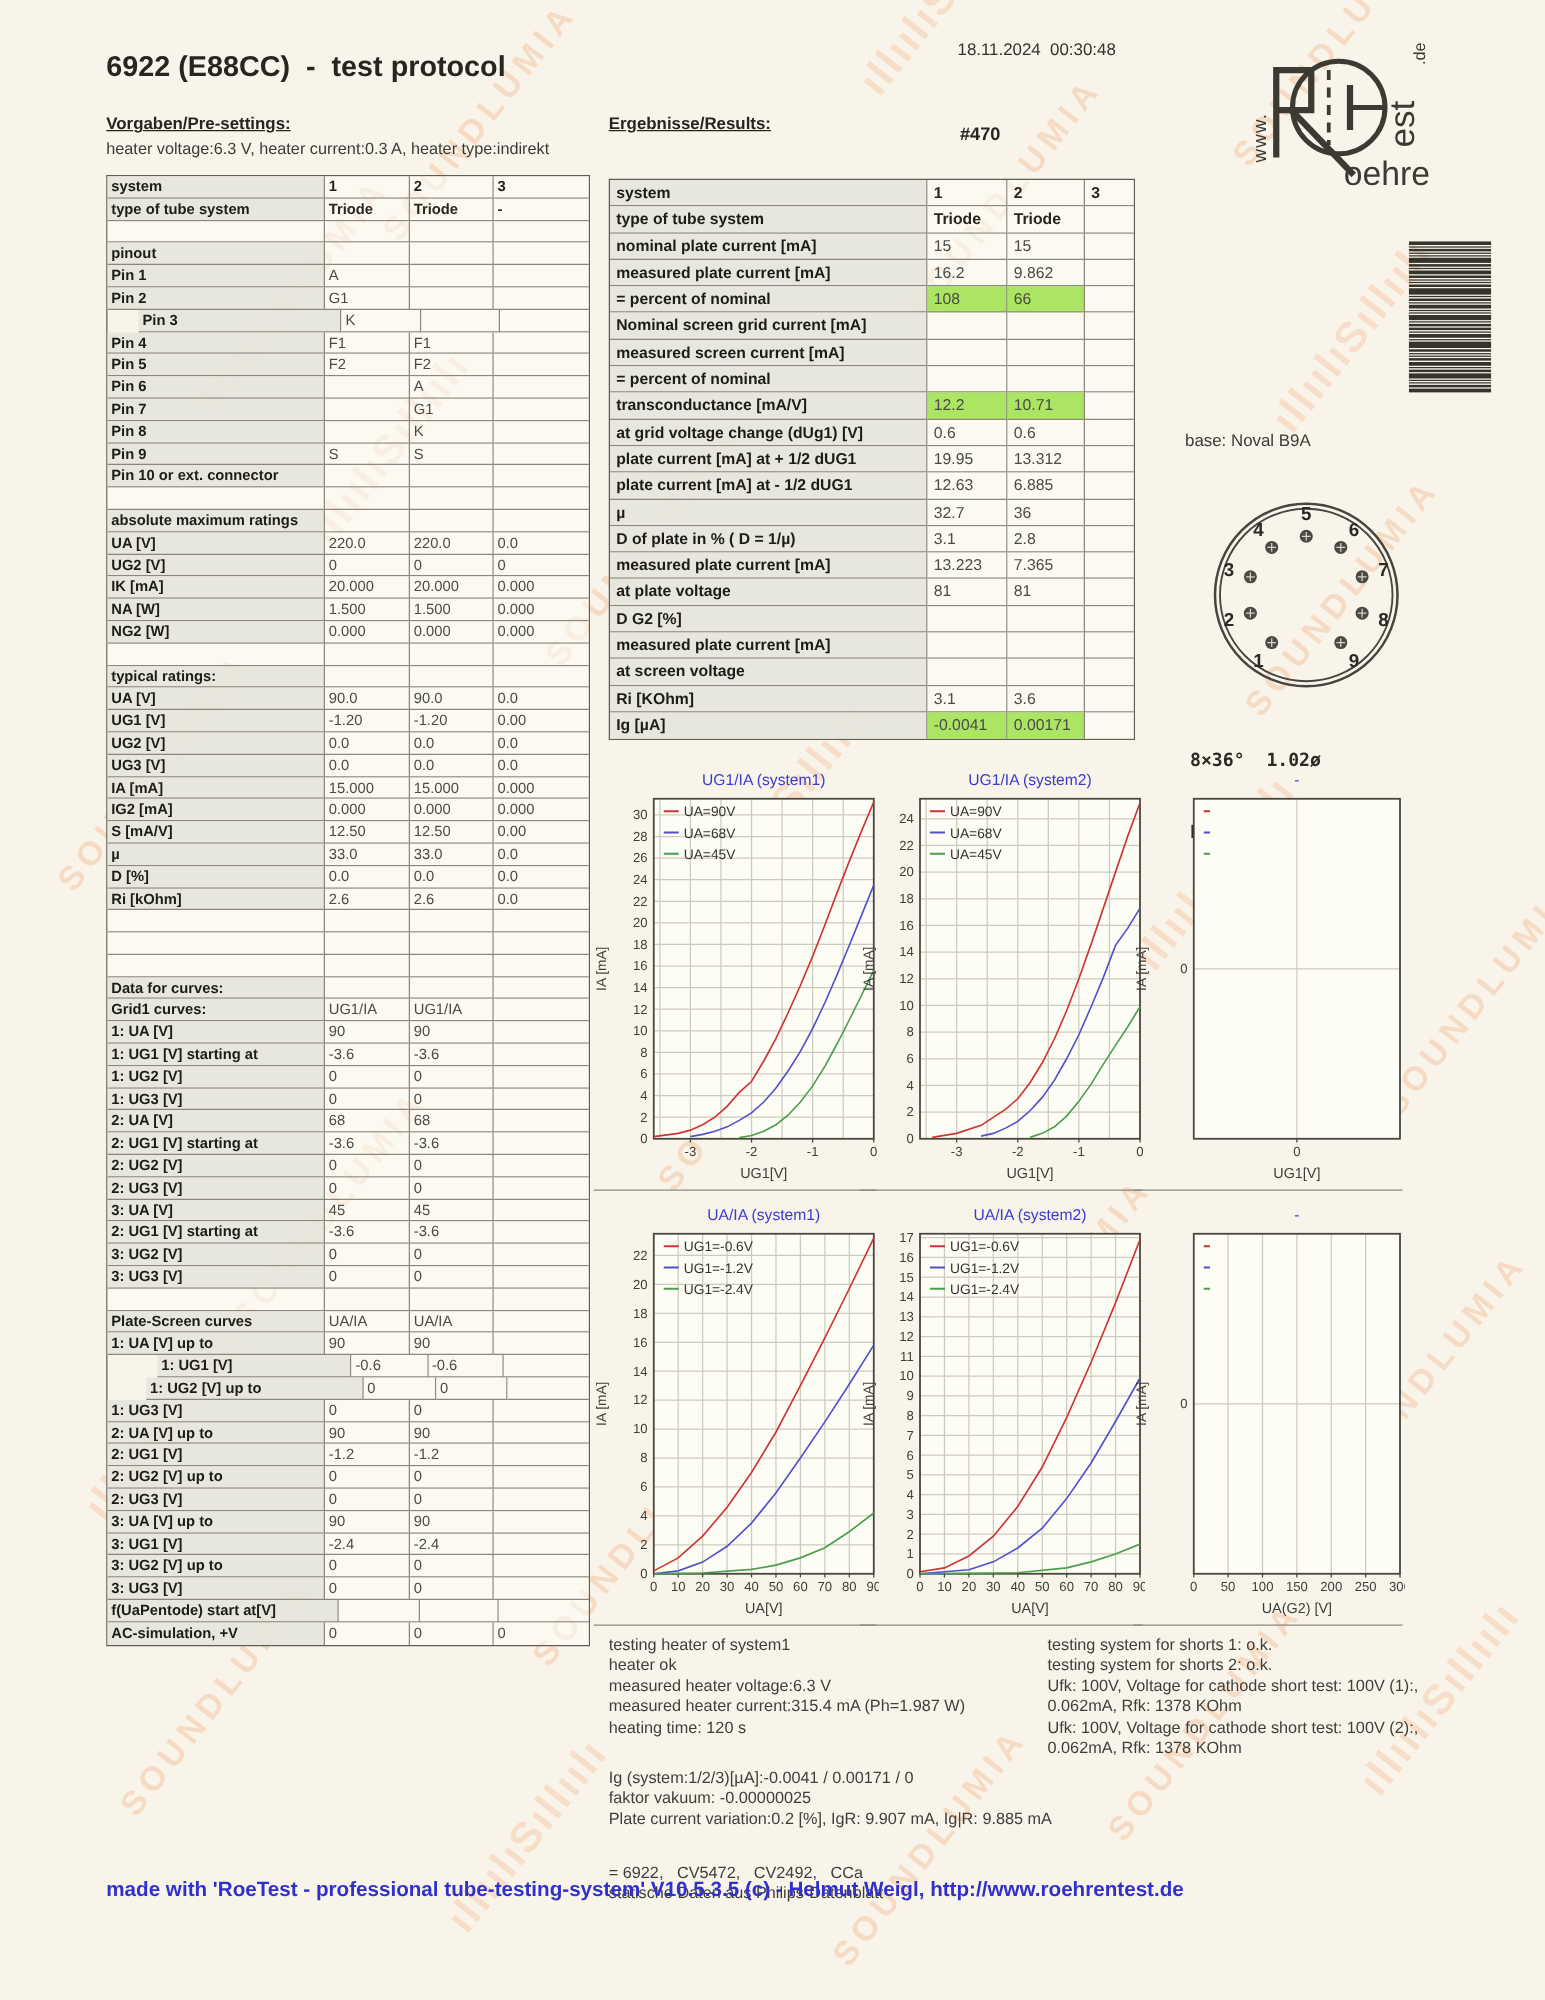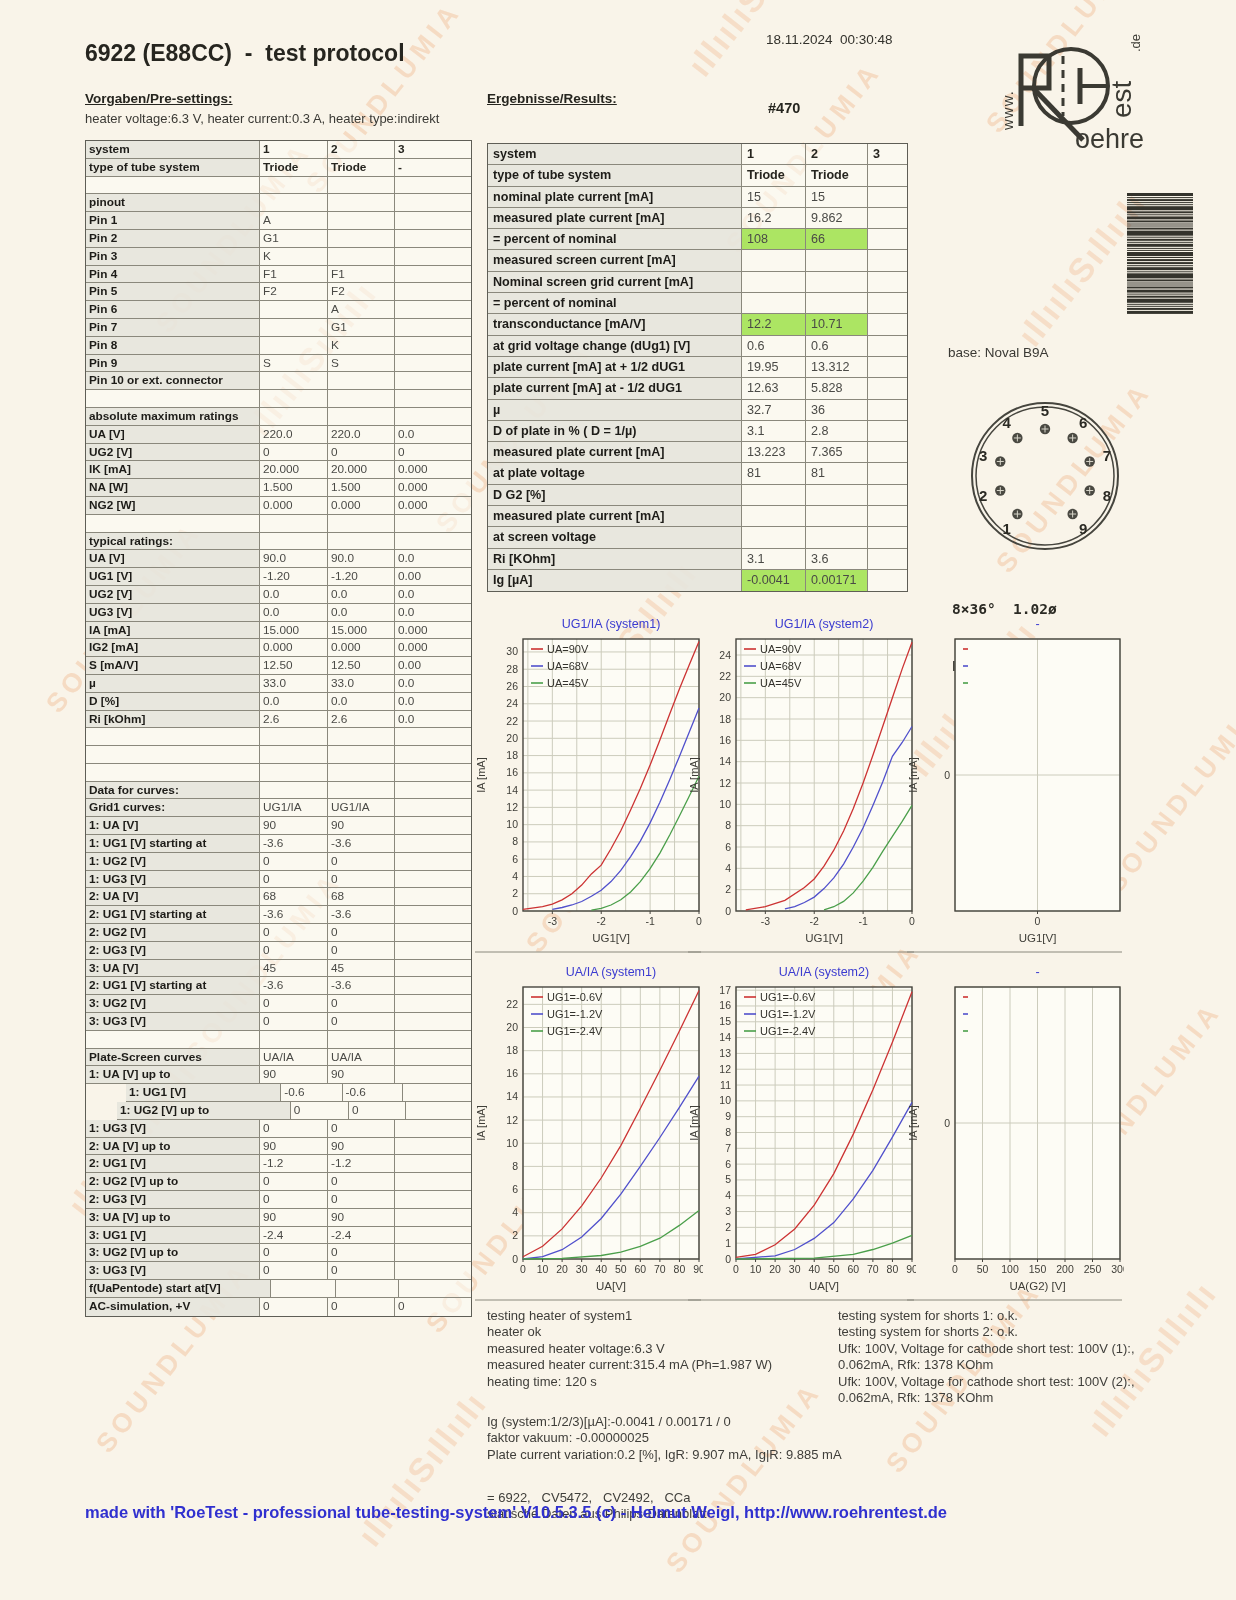--- a/index.html
+++ b/index.html
@@ -188,21 +188,21 @@
         <div class="td val" style="width: 67px;"></div>
         <div class="td val" style="width: 76px;"></div>
       </div>
       <div class="tr">
         <div class="td lbl" style="width: 174px;">Pin 2</div>
         <div class="td val" style="width: 68px;">G1</div>
         <div class="td val" style="width: 67px;"></div>
         <div class="td val" style="width: 76px;"></div>
       </div>
       <div class="tr">
-        <div class="td lbl" style="width: 174px;">Pin 3</div>
+        <div class="td lbl" style="width: 174px; margin-left: 25px;">Pin 3</div>
         <div class="td val" style="width: 68px;">K</div>
         <div class="td val" style="width: 67px;"></div>
         <div class="td val" style="width: 76px;"></div>
       </div>
       <div class="tr">
         <div class="td lbl" style="width: 174px;">Pin 4</div>
         <div class="td val" style="width: 68px;">F1</div>
         <div class="td val" style="width: 67px;">F1</div>
         <div class="td val" style="width: 76px;"></div>
       </div>
@@ -580,32 +580,32 @@
         <div class="td val" style="width: 62px;">9.862</div>
         <div class="td val" style="width: 39px;"></div>
       </div>
       <div class="tr">
         <div class="td lbl" style="width: 254px;">= percent of nominal</div>
         <div class="td val hl" style="width: 64px;">108</div>
         <div class="td val hl" style="width: 62px;">66</div>
         <div class="td val" style="width: 39px;"></div>
       </div>
       <div class="tr">
+        <div class="td lbl" style="width: 254px;">Nominal screen grid current [mA]</div>
+        <div class="td val" style="width: 64px;"></div>
+        <div class="td val" style="width: 62px;"></div>
+        <div class="td val" style="width: 39px;"></div>
+      </div>
+      <div class="tr">
         <div class="td lbl" style="width: 254px;">measured screen current [mA]</div>
         <div class="td val" style="width: 64px;"></div>
         <div class="td val" style="width: 62px;"></div>
         <div class="td val" style="width: 39px;"></div>
       </div>
       <div class="tr">
-        <div class="td lbl" style="width: 254px;">Nominal screen grid current [mA]</div>
-        <div class="td val" style="width: 64px;"></div>
-        <div class="td val" style="width: 62px;"></div>
-        <div class="td val" style="width: 39px;"></div>
-      </div>
-      <div class="tr">
         <div class="td lbl" style="width: 254px;">= percent of nominal</div>
         <div class="td val" style="width: 64px;"></div>
         <div class="td val" style="width: 62px;"></div>
         <div class="td val" style="width: 39px;"></div>
       </div>
       <div class="tr">
         <div class="td lbl" style="width: 254px;">transconductance [mA/V]</div>
         <div class="td val hl" style="width: 64px;">12.2</div>
         <div class="td val hl" style="width: 62px;">10.71</div>
         <div class="td val" style="width: 39px;"></div>
@@ -618,21 +618,21 @@
       </div>
       <div class="tr">
         <div class="td lbl" style="width: 254px;">plate current [mA] at + 1/2 dUG1</div>
         <div class="td val" style="width: 64px;">19.95</div>
         <div class="td val" style="width: 62px;">13.312</div>
         <div class="td val" style="width: 39px;"></div>
       </div>
       <div class="tr">
         <div class="td lbl" style="width: 254px;">plate current [mA] at - 1/2 dUG1</div>
         <div class="td val" style="width: 64px;">12.63</div>
-        <div class="td val" style="width: 62px;">5.828</div>
+        <div class="td val" style="width: 62px;">6.885</div>
         <div class="td val" style="width: 39px;"></div>
       </div>
       <div class="tr">
         <div class="td lbl" style="width: 254px;">µ</div>
         <div class="td val" style="width: 64px;">32.7</div>
         <div class="td val" style="width: 62px;">36</div>
         <div class="td val" style="width: 39px;"></div>
       </div>
       <div class="tr">
         <div class="td lbl" style="width: 254px;">D of plate in % ( D = 1/µ)</div>

